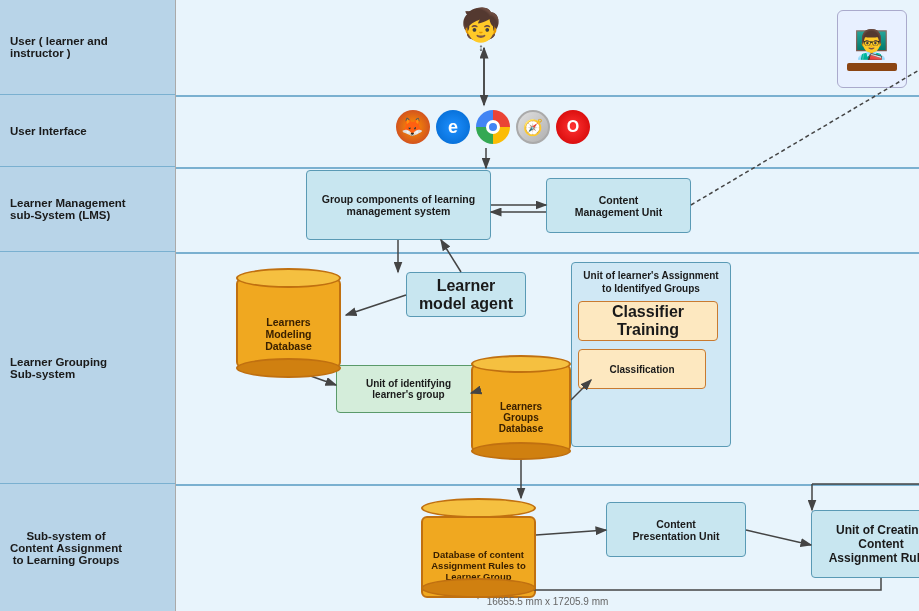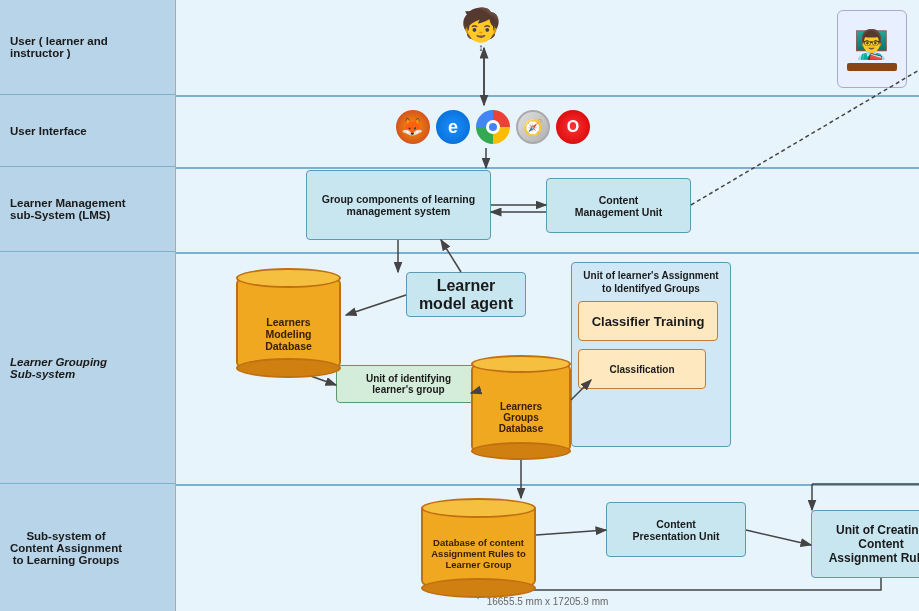--- a/index.html
+++ b/index.html
@@ -36,21 +36,21 @@
       padding: 8px 10px;
       font-size: 11.5px;
       font-weight: 600;
       color: #1a1a1a;
       border-bottom: 1.5px solid #7ab0d0;
     }
 
     .label-row-user { height: 95px; }
     .label-row-ui { height: 72px; }
     .label-row-lms { height: 85px; }
-    .label-row-grouping { height: 232px; font-style: italic; }
+    .label-row-grouping { height: 232px; }
     .label-row-assignment { height: 127px; }
 
     
     .content-area {
       flex: 1;
       position: relative;
       background: #e8f4fc;
     }
 
     
@@ -225,29 +225,29 @@
       <span style="font-size:16px;">Learner model
 agent</span>
     </div>
 
     <div class="subsystem-box" style="left: 395px; top: 262px; width: 160px; height: 185px; padding:6px;">
       <div style="font-size:10px; font-weight:700; text-align:center; color:#1a1a1a; margin-bottom:6px; line-height:1.3;">Unit of learner's
 Assignment to
 Identifyed Groups</div>
 
       <div class="box box-orange-outline" style="position:relative; left:0; top:0; width:140px; height:40px; margin-bottom:8px;">
-        <span style="font-size:13px;">Classifier Training</span>
+        <span style="font-size:16px;">Classifier Training</span>
       </div>
 
       <div class="box box-orange-outline" style="position:relative; left:0; top:0; width:128px; height:40px;">
         <span style="font-size:10px;">Classification</span>
       </div>
     </div>
 
-    <div class="box box-green" style="left: 160px; top: 365px; width: 145px; height: 38px; text-align: center;">
+    <div class="box box-green" style="left: 160px; top: 365px; width: 145px; height: 48px; text-align: center;">
       <span style="white-space:pre-line; font-size:10px;">Unit of identifying
 learner's group</span>
     </div>
 
     <div style="position:absolute; left: 60px; top: 268px; width: 105px; height: 110px;">
 
       <div style="width:105px; height:20px; background:#f5c040; border:2px solid #c07010; border-radius:50%; position:absolute; top:0; z-index:2;"></div>
 
       <div style="width:105px; height:90px; background:#f0a820; border:2px solid #c07010; border-radius:6px; position:absolute; top:10px; display:flex; align-items:center; justify-content:center; text-align:center; font-size:10.5px; font-weight:700; color:#3a2000; padding:18px 6px 6px 6px;">
         <span style="white-space:pre-line; margin-top:10px;">Learners
@@ -263,21 +263,21 @@
       <div style="width:100px; height:88px; background:#f0a820; border:2px solid #c07010; border-radius:6px; position:absolute; top:9px; display:flex; align-items:center; justify-content:center; text-align:center; font-size:10px; font-weight:700; color:#3a2000; padding:16px 5px 5px 5px;">
         <span style="white-space:pre-line; margin-top:8px;">Learners
 Groups
 Database</span>
       </div>
       <div style="width:100px; height:18px; background:#d08010; border:2px solid #c07010; border-radius:50%; position:absolute; bottom:0; z-index:1;"></div>
     </div>
 
     <div style="position:absolute; left: 245px; top: 498px; width: 115px; height: 100px;">
       <div style="width:115px; height:20px; background:#f5c040; border:2px solid #c07010; border-radius:50%; position:absolute; top:0; z-index:2;"></div>
-      <div style="width:115px; height:82px; background:#f0a820; border:2px solid #c07010; border-radius:6px; position:absolute; top:6px; display:flex; align-items:center; justify-content:center; text-align:center; font-size:9.5px; font-weight:700; color:#3a2000; padding:16px 5px 5px 5px;">
+      <div style="width:115px; height:82px; background:#f0a820; border:2px solid #c07010; border-radius:6px; position:absolute; top:18px; display:flex; align-items:center; justify-content:center; text-align:center; font-size:9.5px; font-weight:700; color:#3a2000; padding:16px 5px 5px 5px;">
         <span style="white-space:pre-line; margin-top:6px;">Database of content
 Assignment Rules to
 Learner Group</span>
       </div>
       <div style="width:115px; height:20px; background:#d08010; border:2px solid #c07010; border-radius:50%; position:absolute; bottom:0; z-index:1;"></div>
     </div>
 
     <div class="box" style="left: 430px; top: 502px; width: 140px; height: 55px;">
       <span style="white-space:pre-line; font-size:10.5px;">Content
 Presentation Unit</span>

